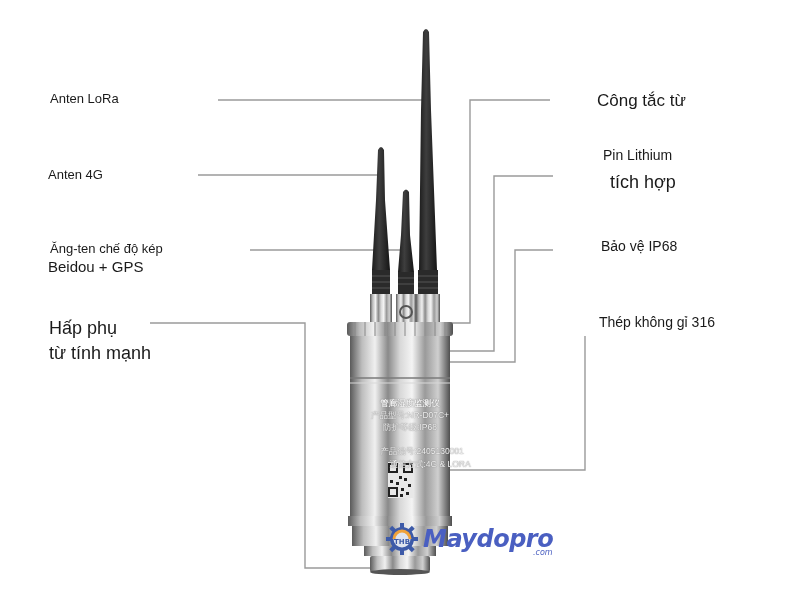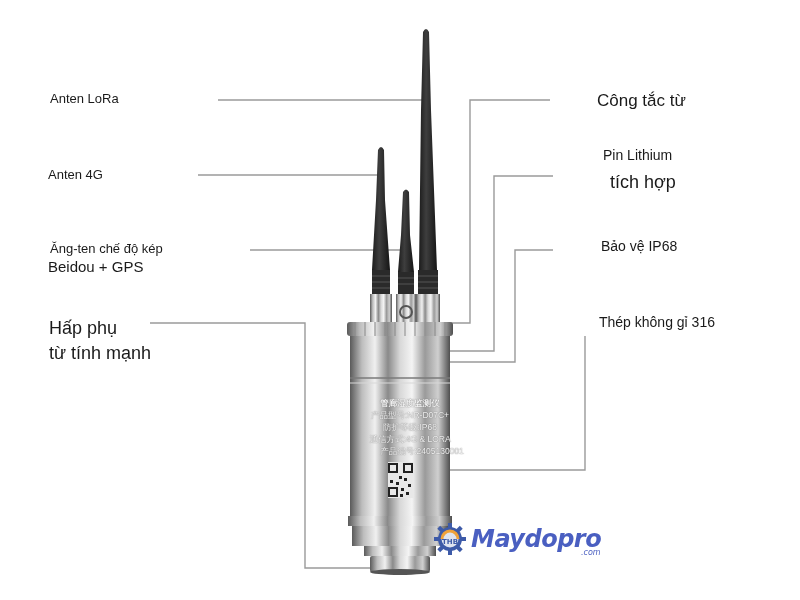--- a/index.html
+++ b/index.html
@@ -5,21 +5,21 @@
   html, body { margin: 0; padding: 0; background: #ffffff; }
   body { width: 800px; height: 600px; position: relative; overflow: hidden; font-family: "Liberation Sans", "DejaVu Sans", sans-serif; color: #1a1a1a; }
   .label { position: absolute; white-space: nowrap; line-height: 1.15; }
   .s13 { font-size: 13px; }
   .s14 { font-size: 14px; }
   .s15 { font-size: 15px; }
   .s17 { font-size: 17px; }
   .s18 { font-size: 18px; }
   svg.lines { position: absolute; left: 0; top: 0; }
   .device { position: absolute; left: 0; top: 0; }
-  .logo { position: absolute; left: 385px; top: 522px; display: flex; align-items: center; margin-left: 48px; }
+  .logo { position: absolute; left: 385px; top: 522px; display: flex; align-items: center; }
   .logo-text { font-family: "DejaVu Sans", sans-serif; font-weight: bold; font-style: italic; font-size: 24px; color: #4a5fc1; letter-spacing: -0.5px; margin-left: 4px; }
   .logo-sub { position: absolute; left: 148px; top: 26px; font-family: "DejaVu Sans", sans-serif; font-weight: normal; font-style: italic; font-size: 8px; color: #4a5fc1; }
   .engrave { position: absolute; left: 360px; width: 100px; text-align: center; color: #f2f2f2; font-size: 8.5px; line-height: 12px; text-shadow: 0 0 1px #555; }
 </style>
 </head>
 <body>
 
 <svg class="lines" width="800" height="600">
   <g fill="none" stroke="#9a9a9a" stroke-width="1.4">
     <polyline points="218,100 427,100"></polyline>
@@ -126,21 +126,21 @@
   <rect x="352" y="526" width="96" height="20" fill="url(#steel)"></rect>
 
   <rect x="364" y="546" width="72" height="10" fill="url(#steel)"></rect>
   <rect x="370" y="556" width="60" height="16" rx="2" fill="url(#steel)"></rect>
   <ellipse cx="400" cy="572" rx="30" ry="3" fill="#555"></ellipse>
 </svg>
 
 <div class="engrave" style="top:397px;font-weight:bold;">管廊湿度监测仪</div>
 <div class="engrave" style="top:409px;">产品型号:NR-D07C+</div>
 <div class="engrave" style="top:421px;">防护等级:IP68</div>
-<div class="engrave" style="top:433px;">通信方式:4G &amp; LORA</div>
+<div class="engrave" style="top:458px;padding-left:20px;">通信方式:4G &amp; LORA</div>
 <div class="engrave" style="top:445px;padding-left:12px;">产品编号:2405130001</div>
 
 <div class="label s13" style="left:50px;top:92px;">Anten LoRa</div>
 <div class="label s13" style="left:48px;top:168px;">Anten 4G</div>
 <div class="label s13" style="left:50px;top:242px;">Ăng-ten chế độ kép</div>
 <div class="label s15" style="left:48px;top:258px;">Beidou + GPS</div>
 <div class="label s18" style="left:49px;top:318px;">Hấp phụ</div>
 <div class="label s18" style="left:49px;top:343px;">từ tính mạnh</div>
 
 <div class="label s17" style="left:597px;top:91px;">Công tắc từ</div>

